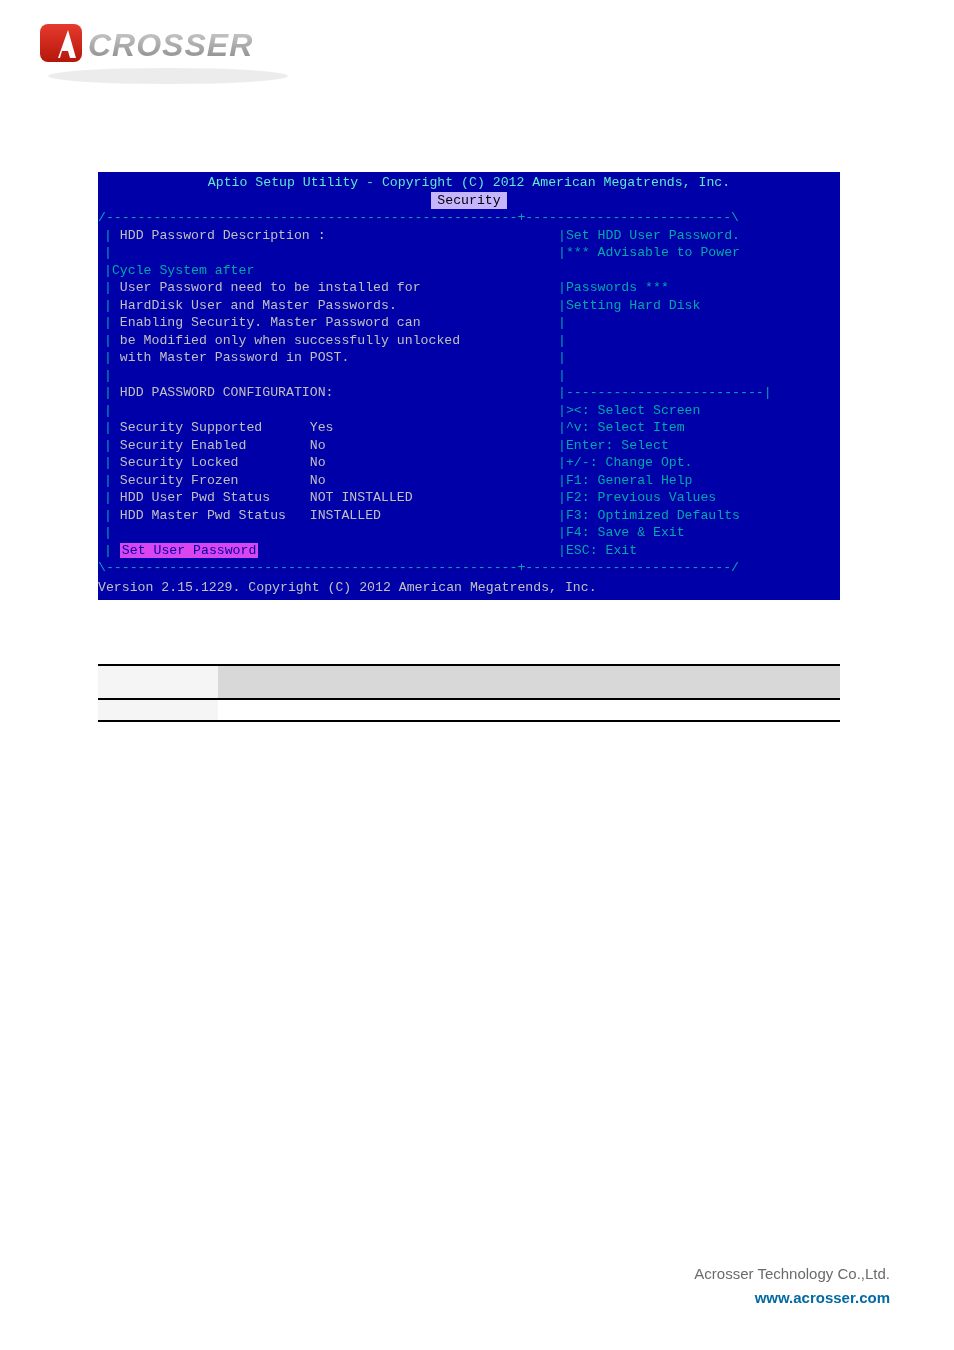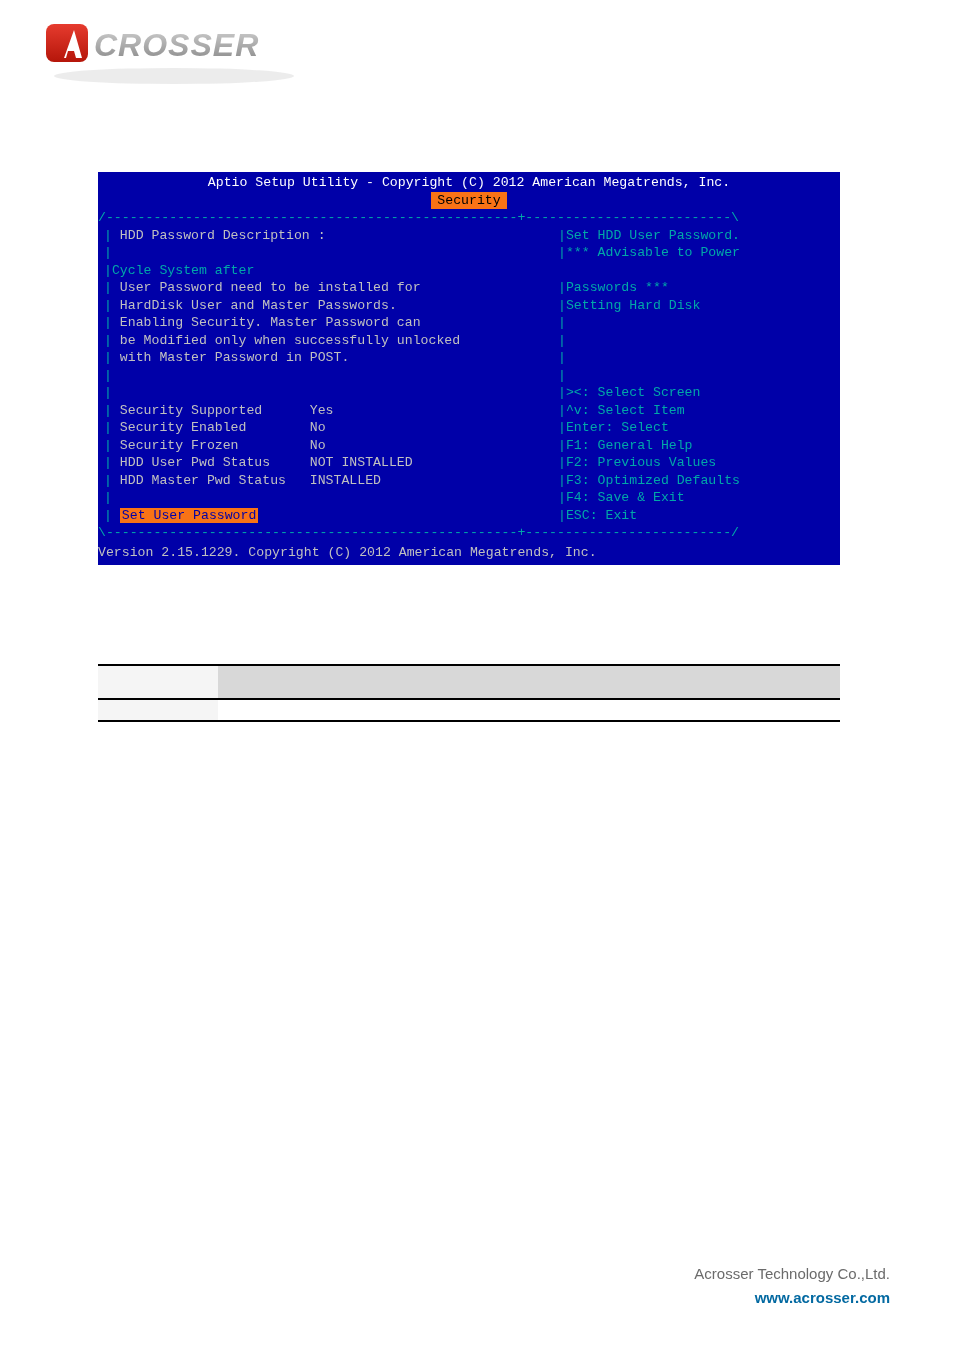--- a/index.html
+++ b/index.html
@@ -6,66 +6,66 @@
   body {
     width: 954px;
     height: 1350px;
     background: #ffffff;
     font-family: Arial, sans-serif;
     position: relative;
   }
   .logo {
     position: absolute;
     top: 18px;
-    left: 44px;
+    left: 38px;
     width: 260px;
     height: 70px;
   }
   .logo-svg { width: 100%; height: 100%; }
   .bios-box {
     position: absolute;
     left: 98px;
     top: 172px;
     width: 742px;
     background: #0000a8;
     font-family: "Courier New", monospace;
     font-size: 13.2px;
     line-height: 17.5px;
     color: #c0c0c0;
   }
   .bios-header {
     text-align: center;
-    color: #ffffff;
+    color: #5eead4;
     padding-top: 2px;
   }
   .tab-row {
     text-align: center;
   }
   .tab-row .tab {
     display: inline-block;
-    background: #f97316;
+    background: #c4b5fd;
     color: #000;
     padding: 0 6px;
   }
   .rule-line { color: #00a8a8; white-space: pre; }
   .row { display: flex; align-items: center; }
   .col-left {
     flex: 0 0 454px;
     white-space: pre;
     padding-left: 6px;
   }
   .col-right {
     flex: 1;
     white-space: pre;
     color: #00a8a8;
     padding-left: 6px;
   }
   .border-l { color: #00a8a8; }
   .highlight-item {
-    background: #f97316;
+    background: #d946ef;
     color: #0000a8;
     padding: 0 2px;
     margin-top: 8px;
   }
   .bios-footer {
     text-align: left;
     color: #c0c0c0;
     padding: 2px 0 4px 0;
   }
 
@@ -162,30 +162,38 @@
       </div>
       <div class="row">
         <div class="col-left"><span class="border-l">| </span><span>with Master Password in POST.</span></div>
         <div class="col-right">|</div>
       </div>
       <div class="row">
         <div class="col-left"><span class="border-l">| </span><span></span></div>
         <div class="col-right">|</div>
       </div>
       <div class="row">
+        <div class="col-left"><span class="border-l">| </span><span>HDD PASSWORD CONFIGURATION:</span></div>
+        <div class="col-right">|-------------------------|</div>
+      </div>
+      <div class="row">
         <div class="col-left"><span class="border-l">| </span><span></span></div>
         <div class="col-right">|&gt;&lt;: Select Screen</div>
       </div>
       <div class="row">
         <div class="col-left"><span class="border-l">| </span><span>Security Supported      Yes</span></div>
         <div class="col-right">|^v: Select Item</div>
       </div>
       <div class="row">
         <div class="col-left"><span class="border-l">| </span><span>Security Enabled        No</span></div>
         <div class="col-right">|Enter: Select</div>
+      </div>
+      <div class="row">
+        <div class="col-left"><span class="border-l">| </span><span>Security Locked         No</span></div>
+        <div class="col-right">|+/-: Change Opt.</div>
       </div>
       <div class="row">
         <div class="col-left"><span class="border-l">| </span><span>Security Frozen         No</span></div>
         <div class="col-right">|F1: General Help</div>
       </div>
       <div class="row">
         <div class="col-left"><span class="border-l">| </span><span>HDD User Pwd Status     NOT INSTALLED</span></div>
         <div class="col-right">|F2: Previous Values</div>
       </div>
       <div class="row">

